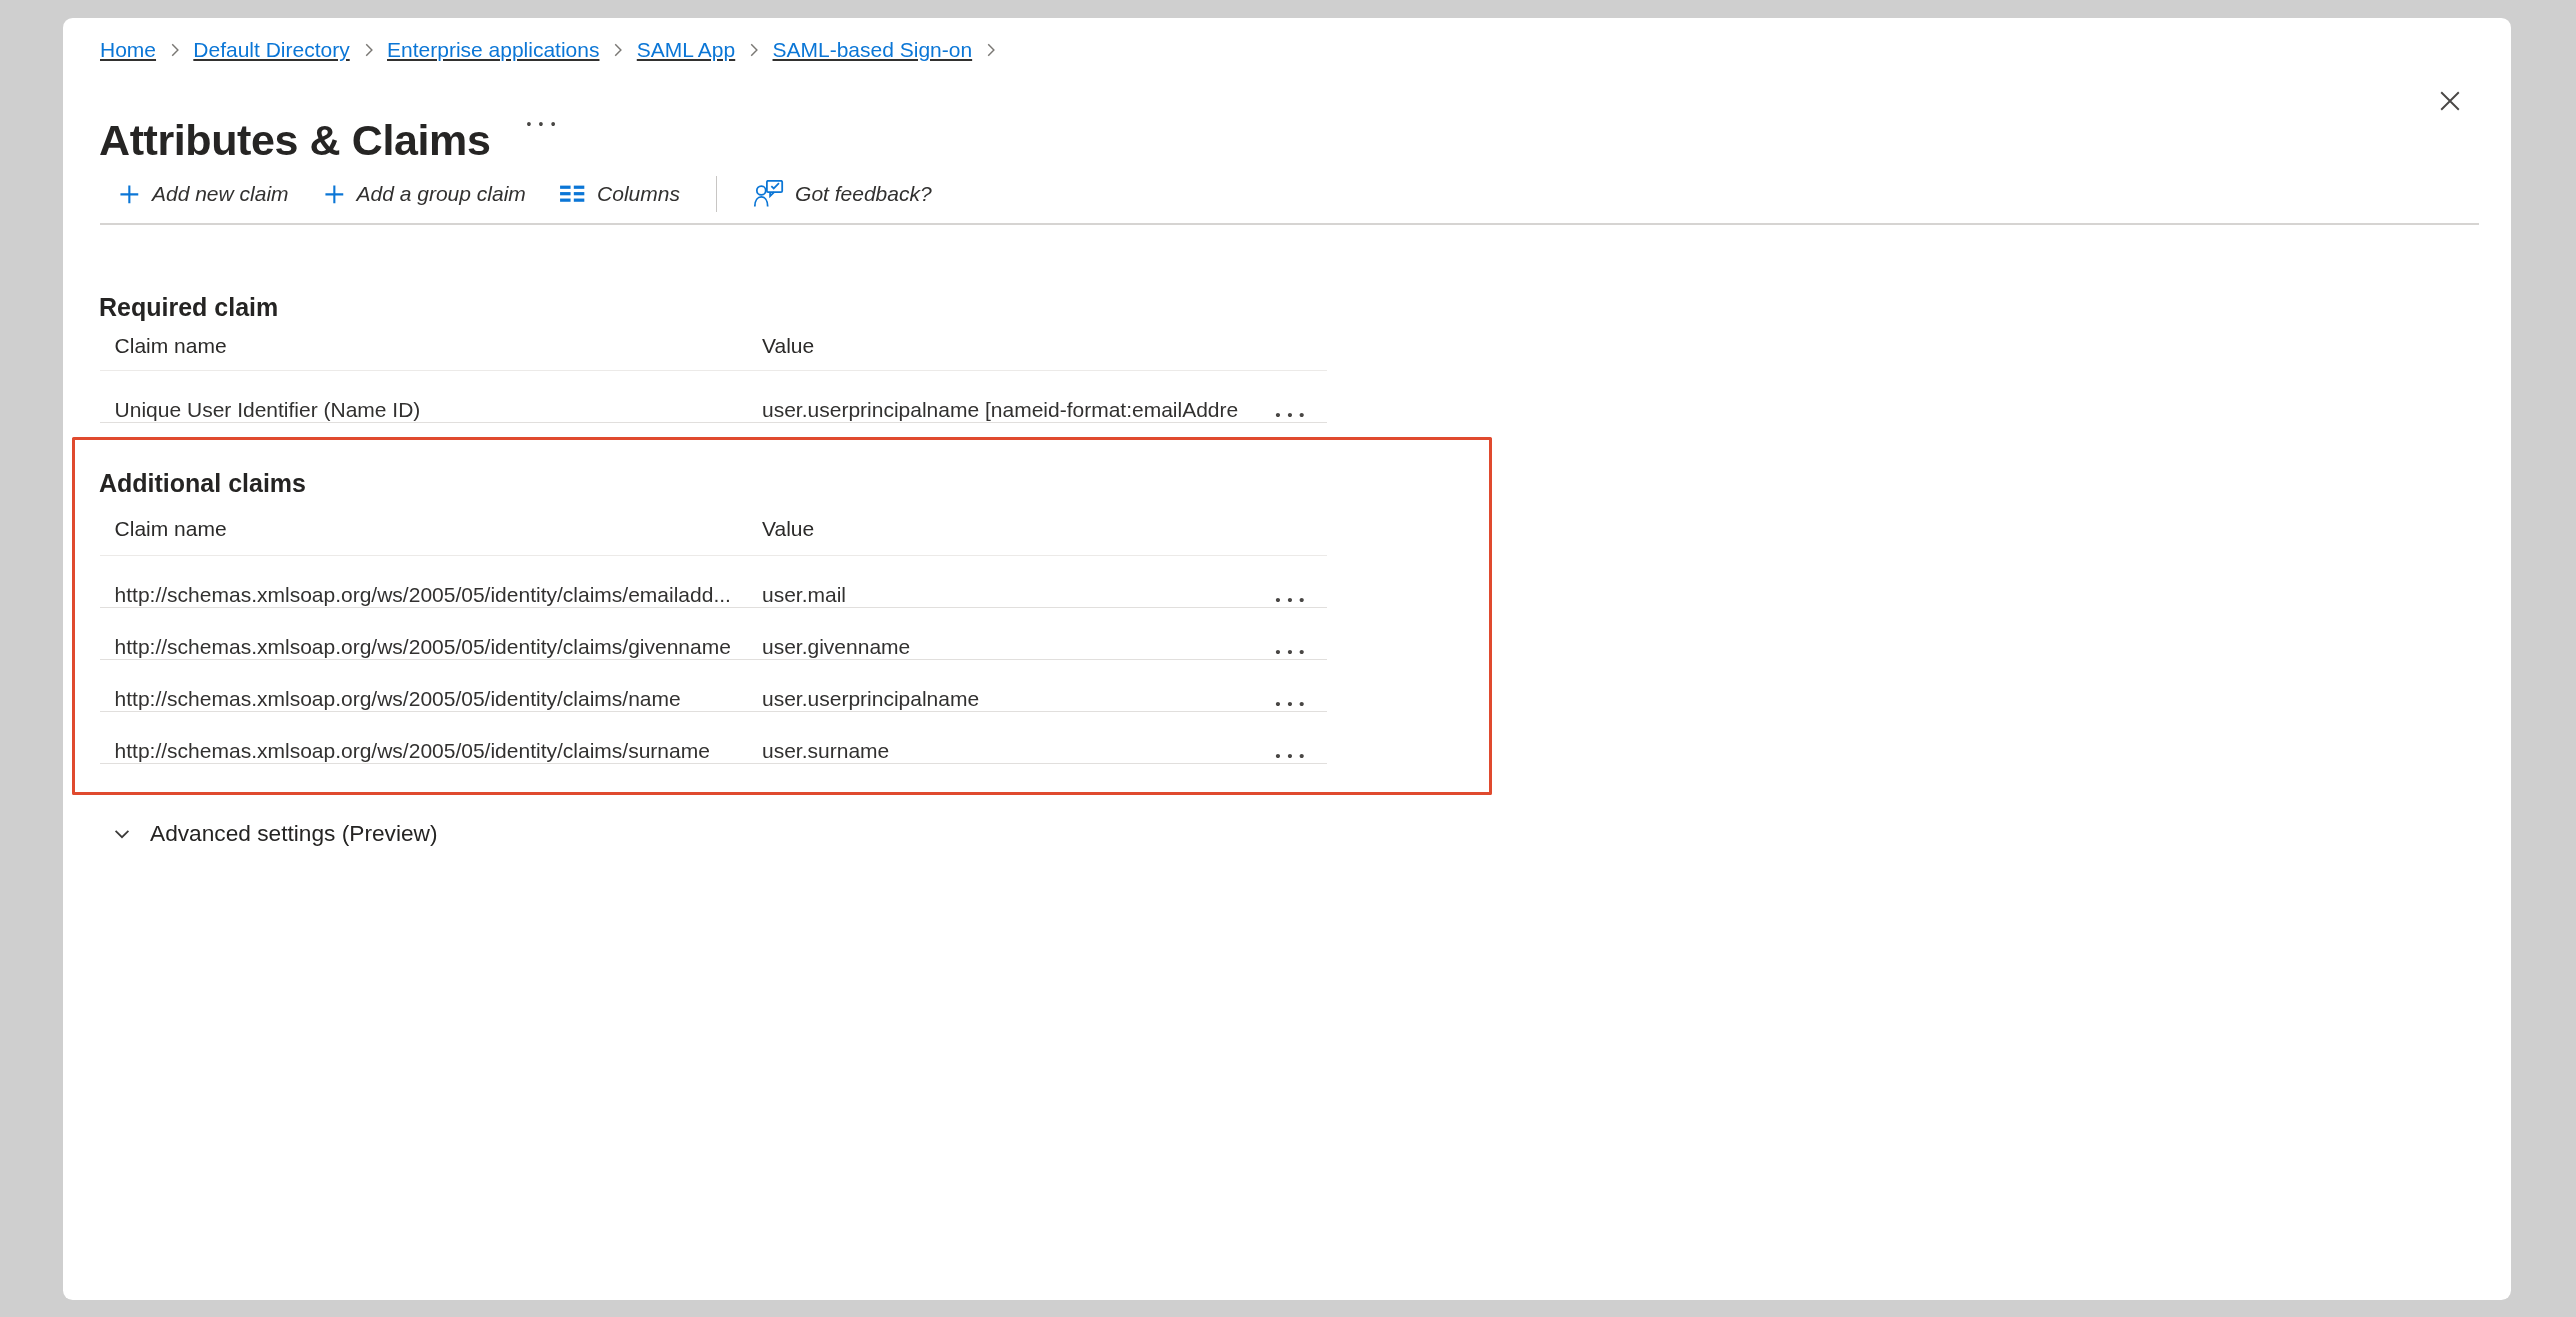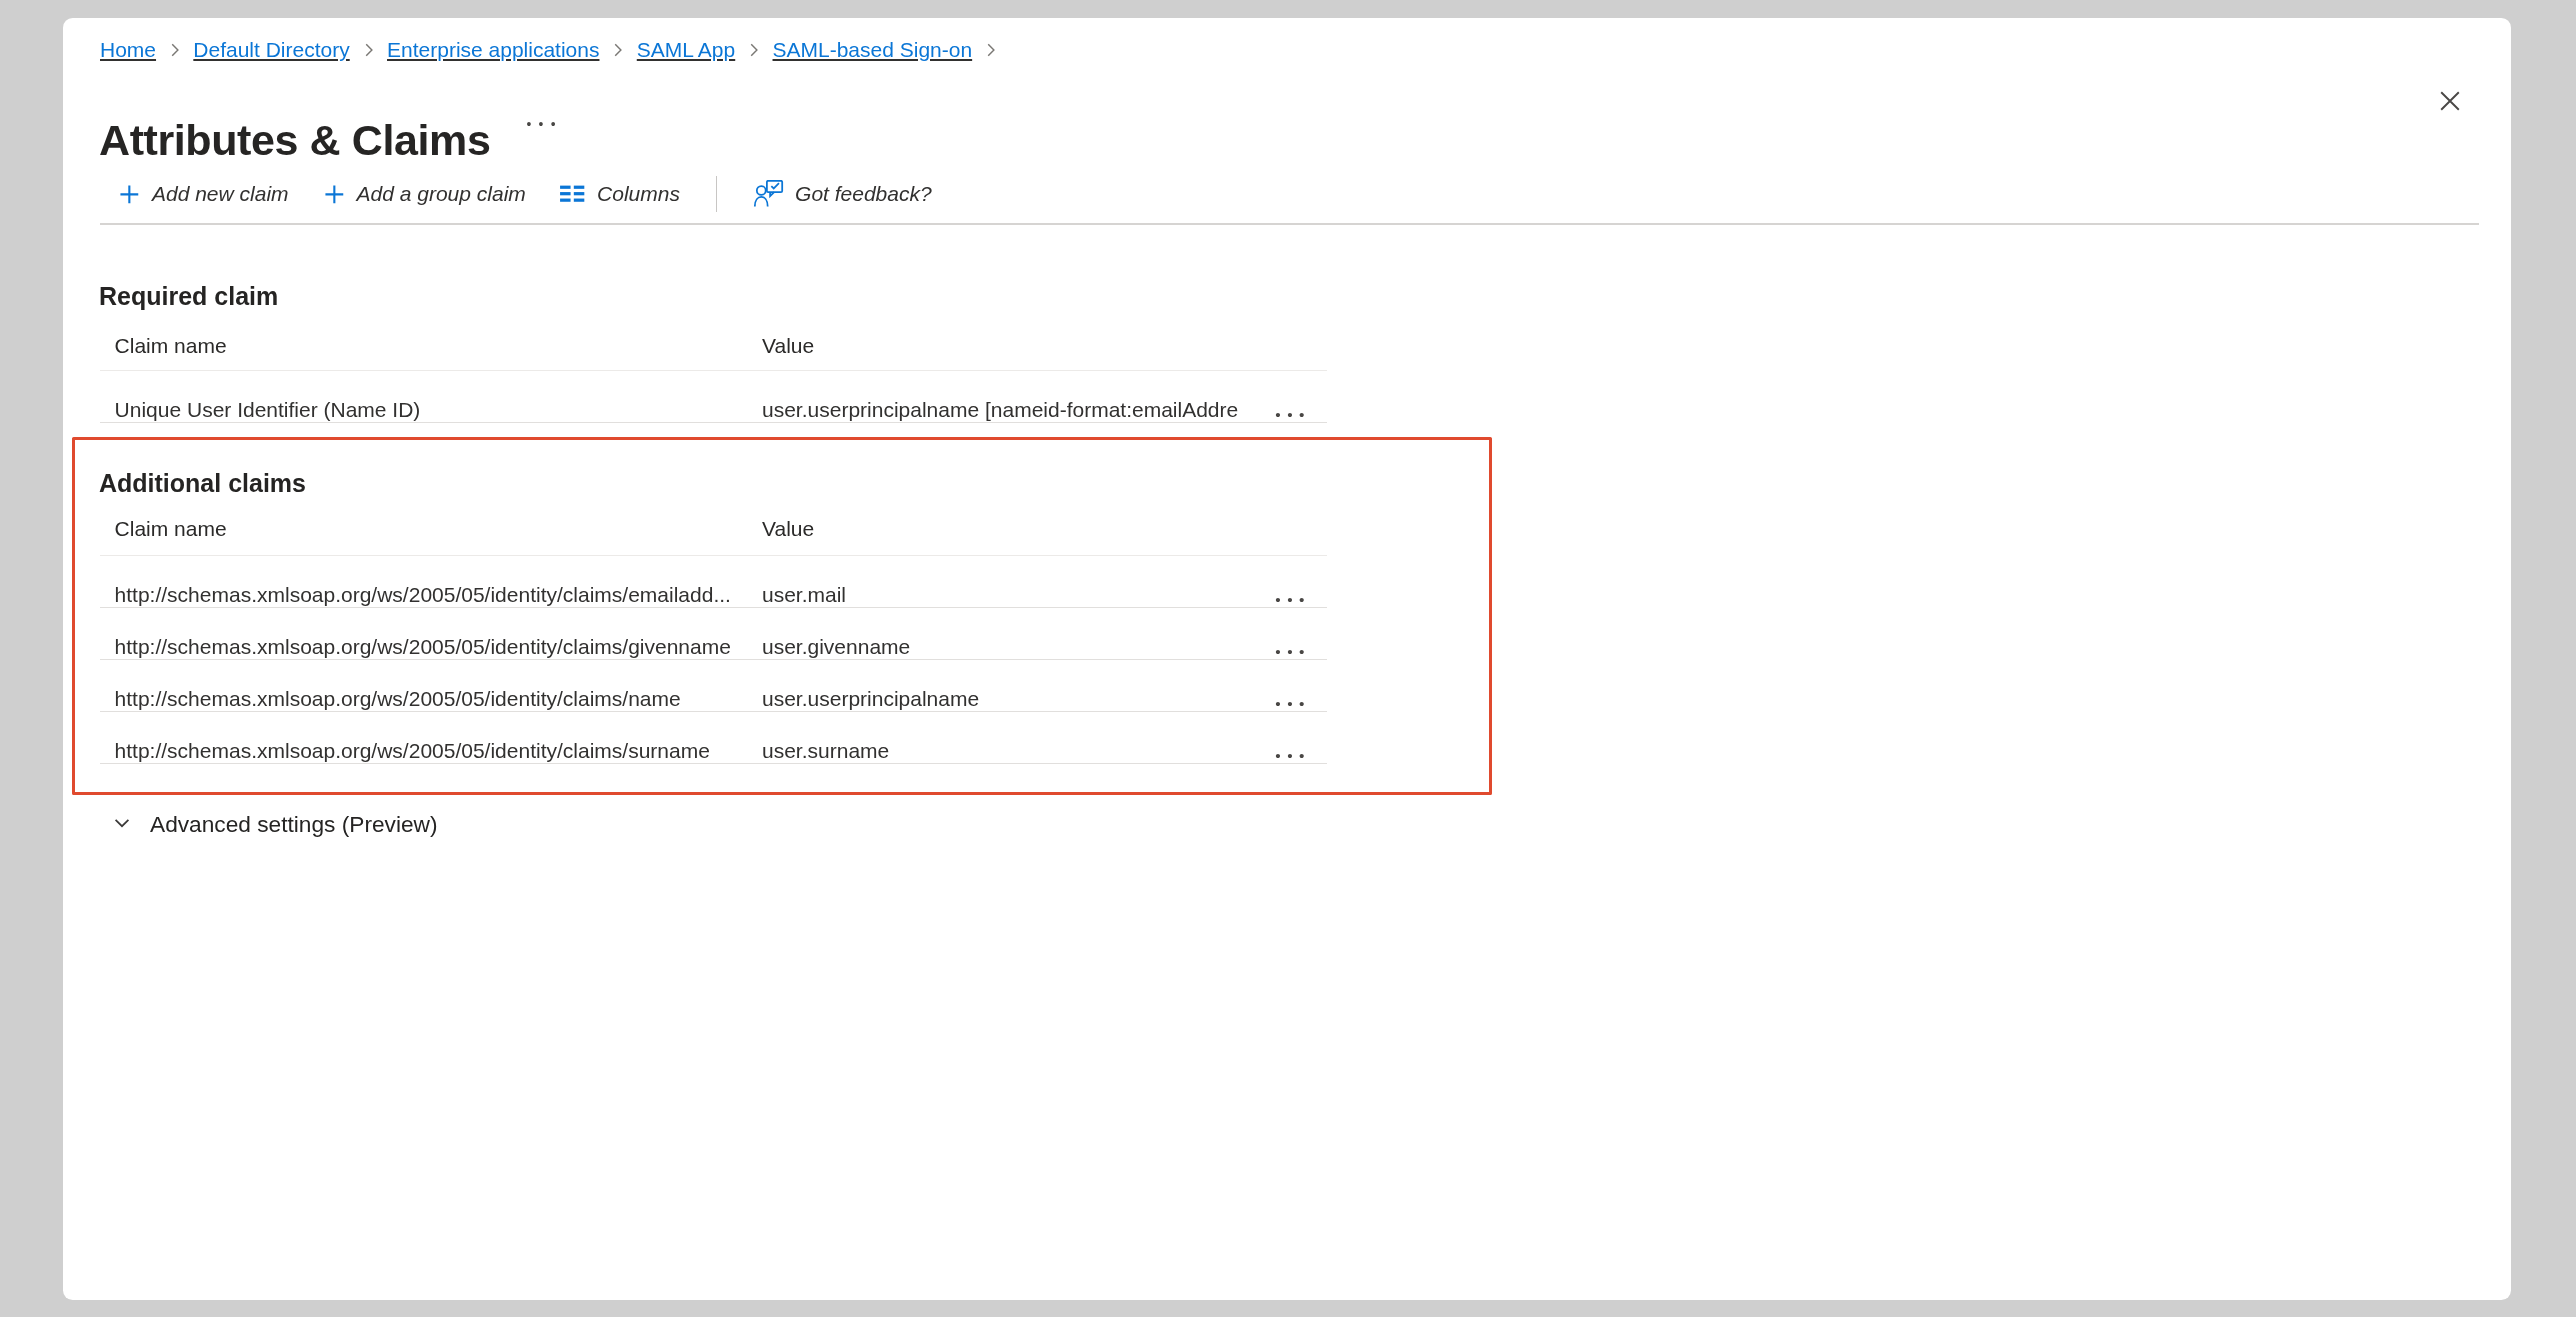--- a/index.html
+++ b/index.html
@@ -33,40 +33,40 @@
     border:none; background:none; cursor:pointer; display:flex; align-items:center; justify-content:center;
   }
   
   .toolbar { position:absolute; left:55px; top:150px; height:52px; display:flex; align-items:center; gap:34px; }
   .tb-btn { display:flex; align-items:center; gap:11.3px; border:none; background:none; cursor:pointer;
             font-size:21px; color:#323130; font-family:inherit; white-space:nowrap;font-style:italic; }
   .tb-divider { width:1.6px; height:36px; background:#c8c6c4; margin:0 1.6px; }
   .toolbar-line { position:absolute; left:37px; top:205px; width:2379px; height:2.4px; background:#d6d4d2; }
   
   .section-h { position:absolute; left:36px; font-size:25px; color:#252423; }
-  .req-h  { top:264px; }
+  .req-h  { top:275px; }
   .add-h  { top:451px; }
   .ctable { position:absolute; left:37px; width:1227px; font-size:21px; }
   .t-req  { top:303px; }
   .t-add  { top:485px; }
   .th-row { display:flex; align-items:center; font-weight:400; color:#2b2a29;
             border-bottom:1.6px solid #eceae8; }
   .t-req .th-row { height:50px; }
   .t-add .th-row { height:53px; }
   .trow { display:flex; align-items:flex-end; height:52px; border-bottom:1.6px solid #e1dfdd; cursor:pointer; }
   .c-name  { width:662px; padding-left:14.6px; white-space:nowrap; overflow:hidden; }
   .c-value { flex:1; white-space:nowrap; overflow:hidden; }
   .c-menu  { width:89px; text-align:right; padding-right:16px; border:none; background:none; cursor:pointer;
              font-size:15.4px; letter-spacing:6.5px; color:#494745; line-height:1; font-family:inherit; }
   
   .red-box { position:absolute; left:9px; top:419px; width:1420px; height:358px;
              border:3.2px solid #e04a2e; border-radius:1.6px; pointer-events:none; }
   
   .advanced { position:absolute; left:47px; top:793px; height:45px;
-              display:flex; align-items:flex-start; gap:16px; border:none; background:none;
+              display:flex; align-items:center; gap:16px; border:none; background:none;
               cursor:pointer; font-family:inherit; font-size:22.7px; color:#252423; }
   svg { display:block; }
 </style>
 </head>
 <body>
 
 <div class="card">
 
   <nav class="breadcrumb">
     <a class="crumb">Home</a>

